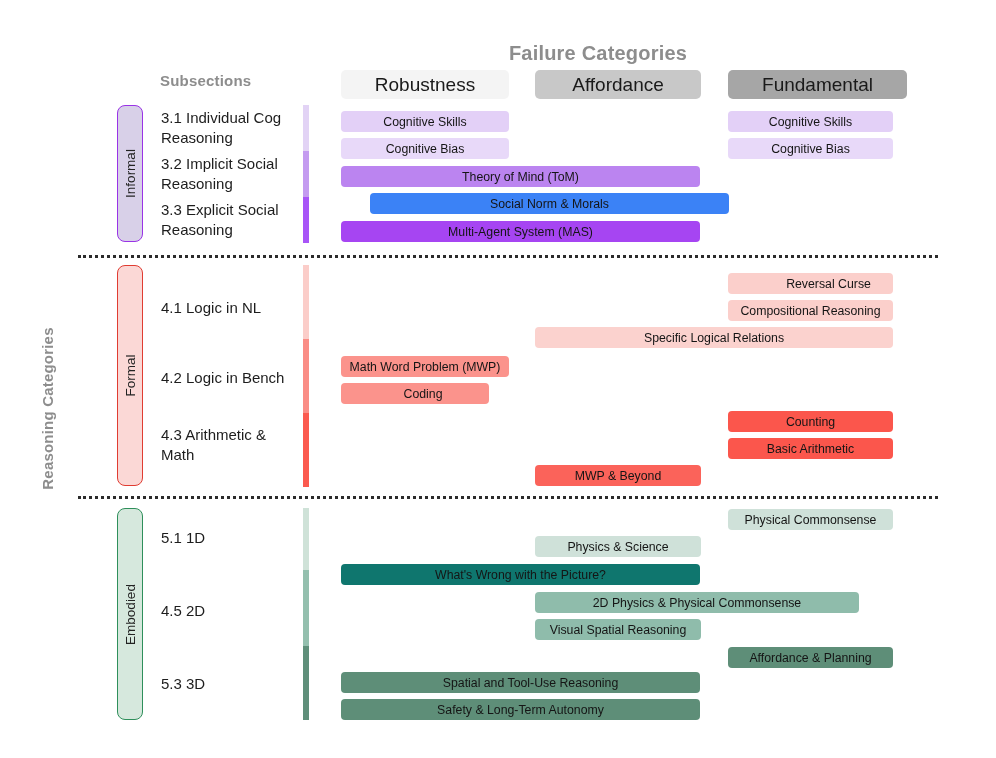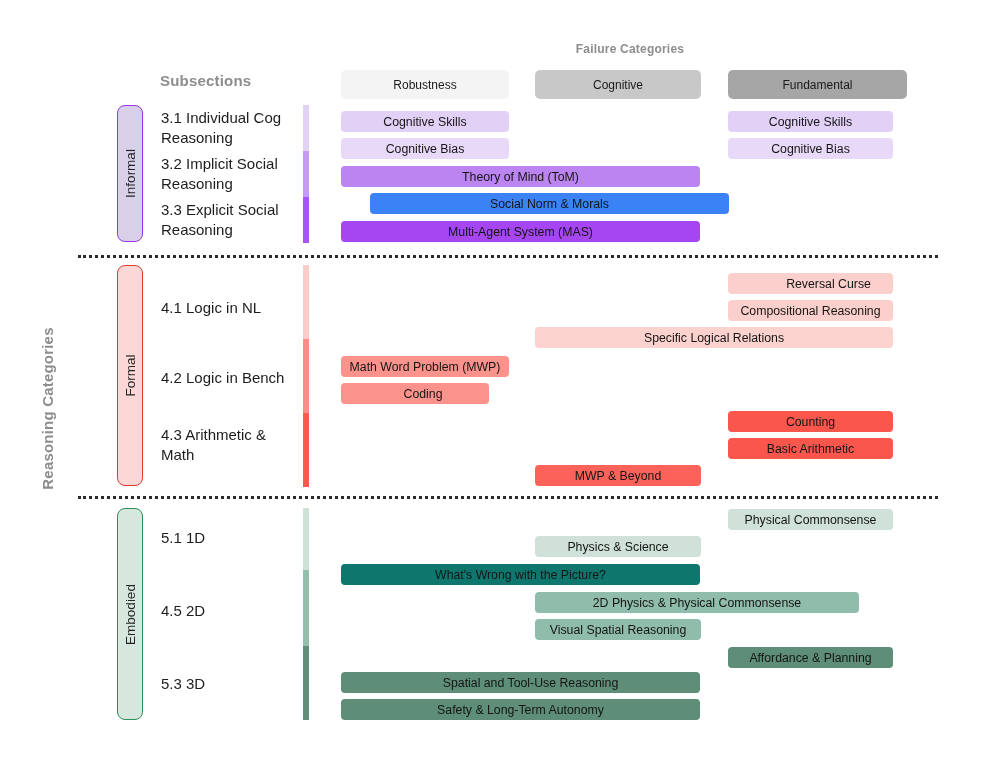--- a/index.html
+++ b/index.html
@@ -14,41 +14,41 @@
   #stage { position: absolute; inset: 0; }
 
   
   .axis-title {
     position: absolute;
     color: #8d8d8d;
     font-weight: bold;
     letter-spacing: .2px;
   }
   #failure-cat-title {
-    left: 354px; top: 42px; width: 552px;
-    text-align: center; font-size: 12px;
+    left: 322px; top: 42px; width: 552px;
+    text-align: center; font-size: 20px;
   }
   #subsections-title {
     left: 160px; top: 72px; width: 145px;
     text-align: left; font-size: 15px;
   }
   #reasoning-cat-title {
     left: -93px; top: 400px; width: 280px;
     text-align: center; font-size: 15px;
     transform: rotate(-90deg);
     transform-origin: center center;
   }
 
   
   .col-header {
     position: absolute;
     top: 70px; height: 29px;
     border-radius: 5px;
     display: flex; align-items: center; justify-content: center;
-    font-size: 12px; color: #1a1a1a;
+    font-size: 19px; color: #1a1a1a;
   }
 
   
   .cat-capsule {
     position: absolute;
     left: 117px; width: 26px;
     border-radius: 8px;
     border-style: solid; border-width: 1.4px;
     display: flex; align-items: center; justify-content: center;
   }
@@ -102,21 +102,21 @@
 
   <div class="axis-title" id="subsections-title">Subsections</div>
 
   <div class="axis-title" id="reasoning-cat-title">Reasoning Categories</div>
 
   <div id="columns-layer">
       <div class="col-header" style="left: 341px; width: 168px; background: rgb(244, 244, 244);">
         <span>Robustness</span>
       </div>
       <div class="col-header" style="left: 535px; width: 166px; background: rgb(200, 200, 200);">
-        <span>Cognitive</span>
+        <span>Affordance</span>
       </div>
       <div class="col-header" style="left: 728px; width: 179px; background: rgb(166, 166, 166);">
         <span>Fundamental</span>
       </div>
     </div>
   <div id="dividers-layer">
       <div class="divider" style="top: 255px;"></div>
       <div class="divider" style="top: 496px;"></div>
     </div>
   <div id="categories-layer">

